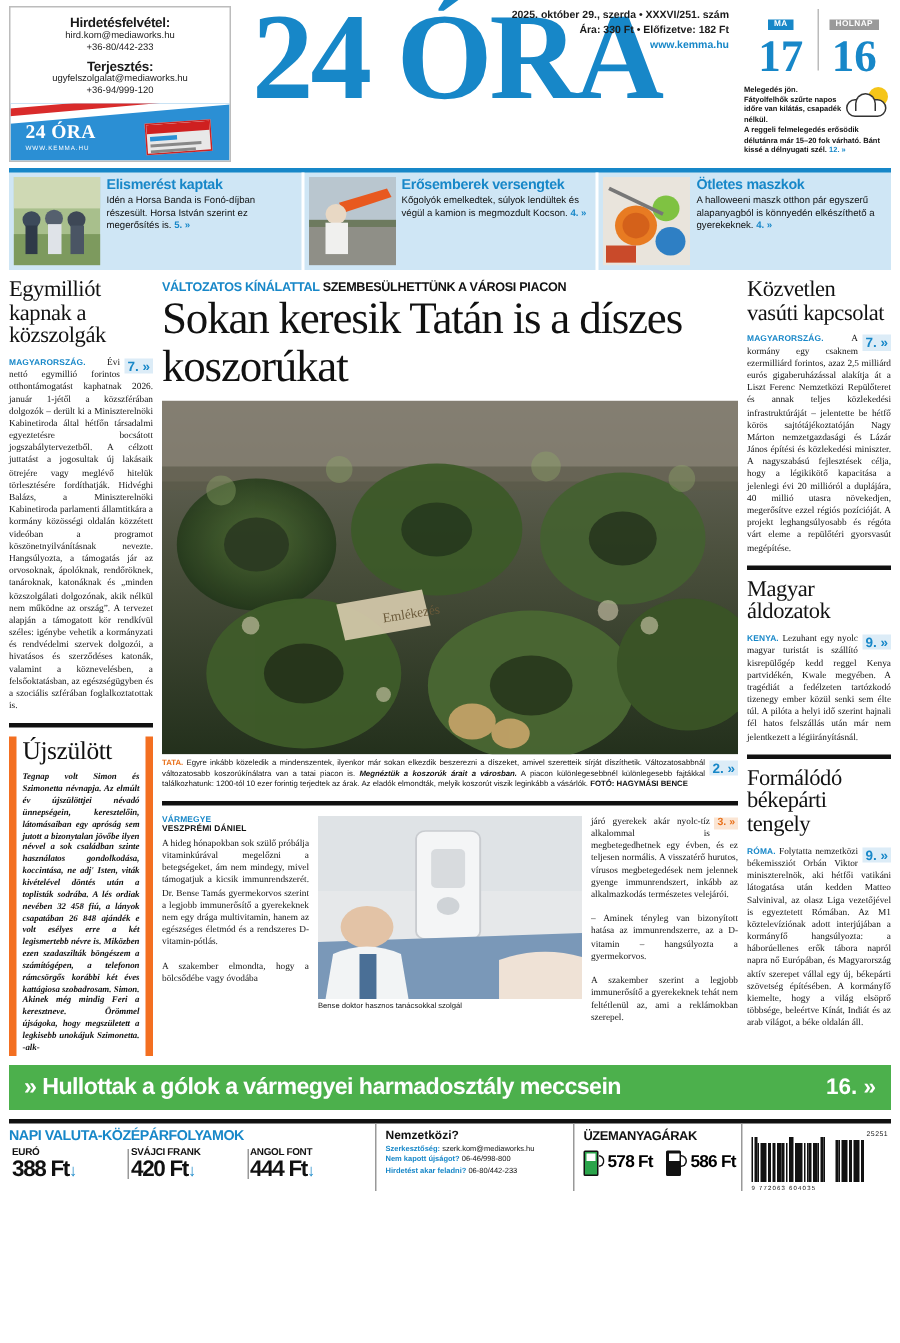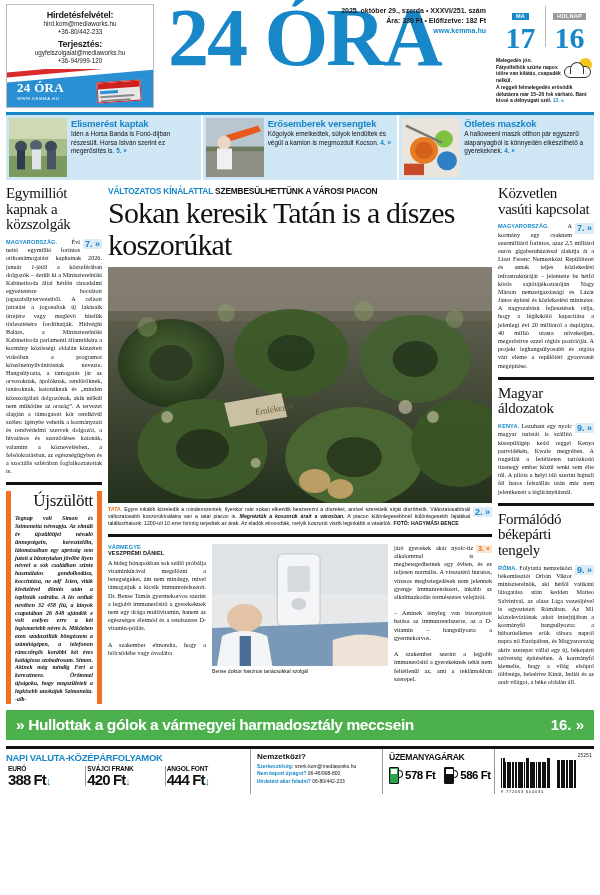--- a/index.html
+++ b/index.html
@@ -177,21 +177,21 @@
   .s2photo .ph { height: 122px; }
   .s2cap { font-size: 5.1px; margin-top: 2px; color: #111; }
 
   
   .ujsz {
     border-left: 5px solid #f36f21; border-right: 5px solid #f36f21;
     padding: 0 4px;
   }
   .ujsz-h {
     font-family: "Liberation Serif", serif; font-size: 17px; color: #111;
-    text-align: right; margin-bottom: 4px; letter-spacing: -.3px;
+    text-align: left; margin-bottom: 4px; letter-spacing: -.3px;
   }
   .ujsz-t {
     font-family: "Liberation Serif", serif; font-style: italic; font-weight: bold;
     font-size: 5.9px; line-height: 1.33; color: #111; text-align: justify;
   }
   .ujsz-sig { text-align: right; font-weight: bold; font-style: italic; }
 
   
   .sports {
     margin: 6px 6px 0 6px; background: #4cb04c; color: #fff;

